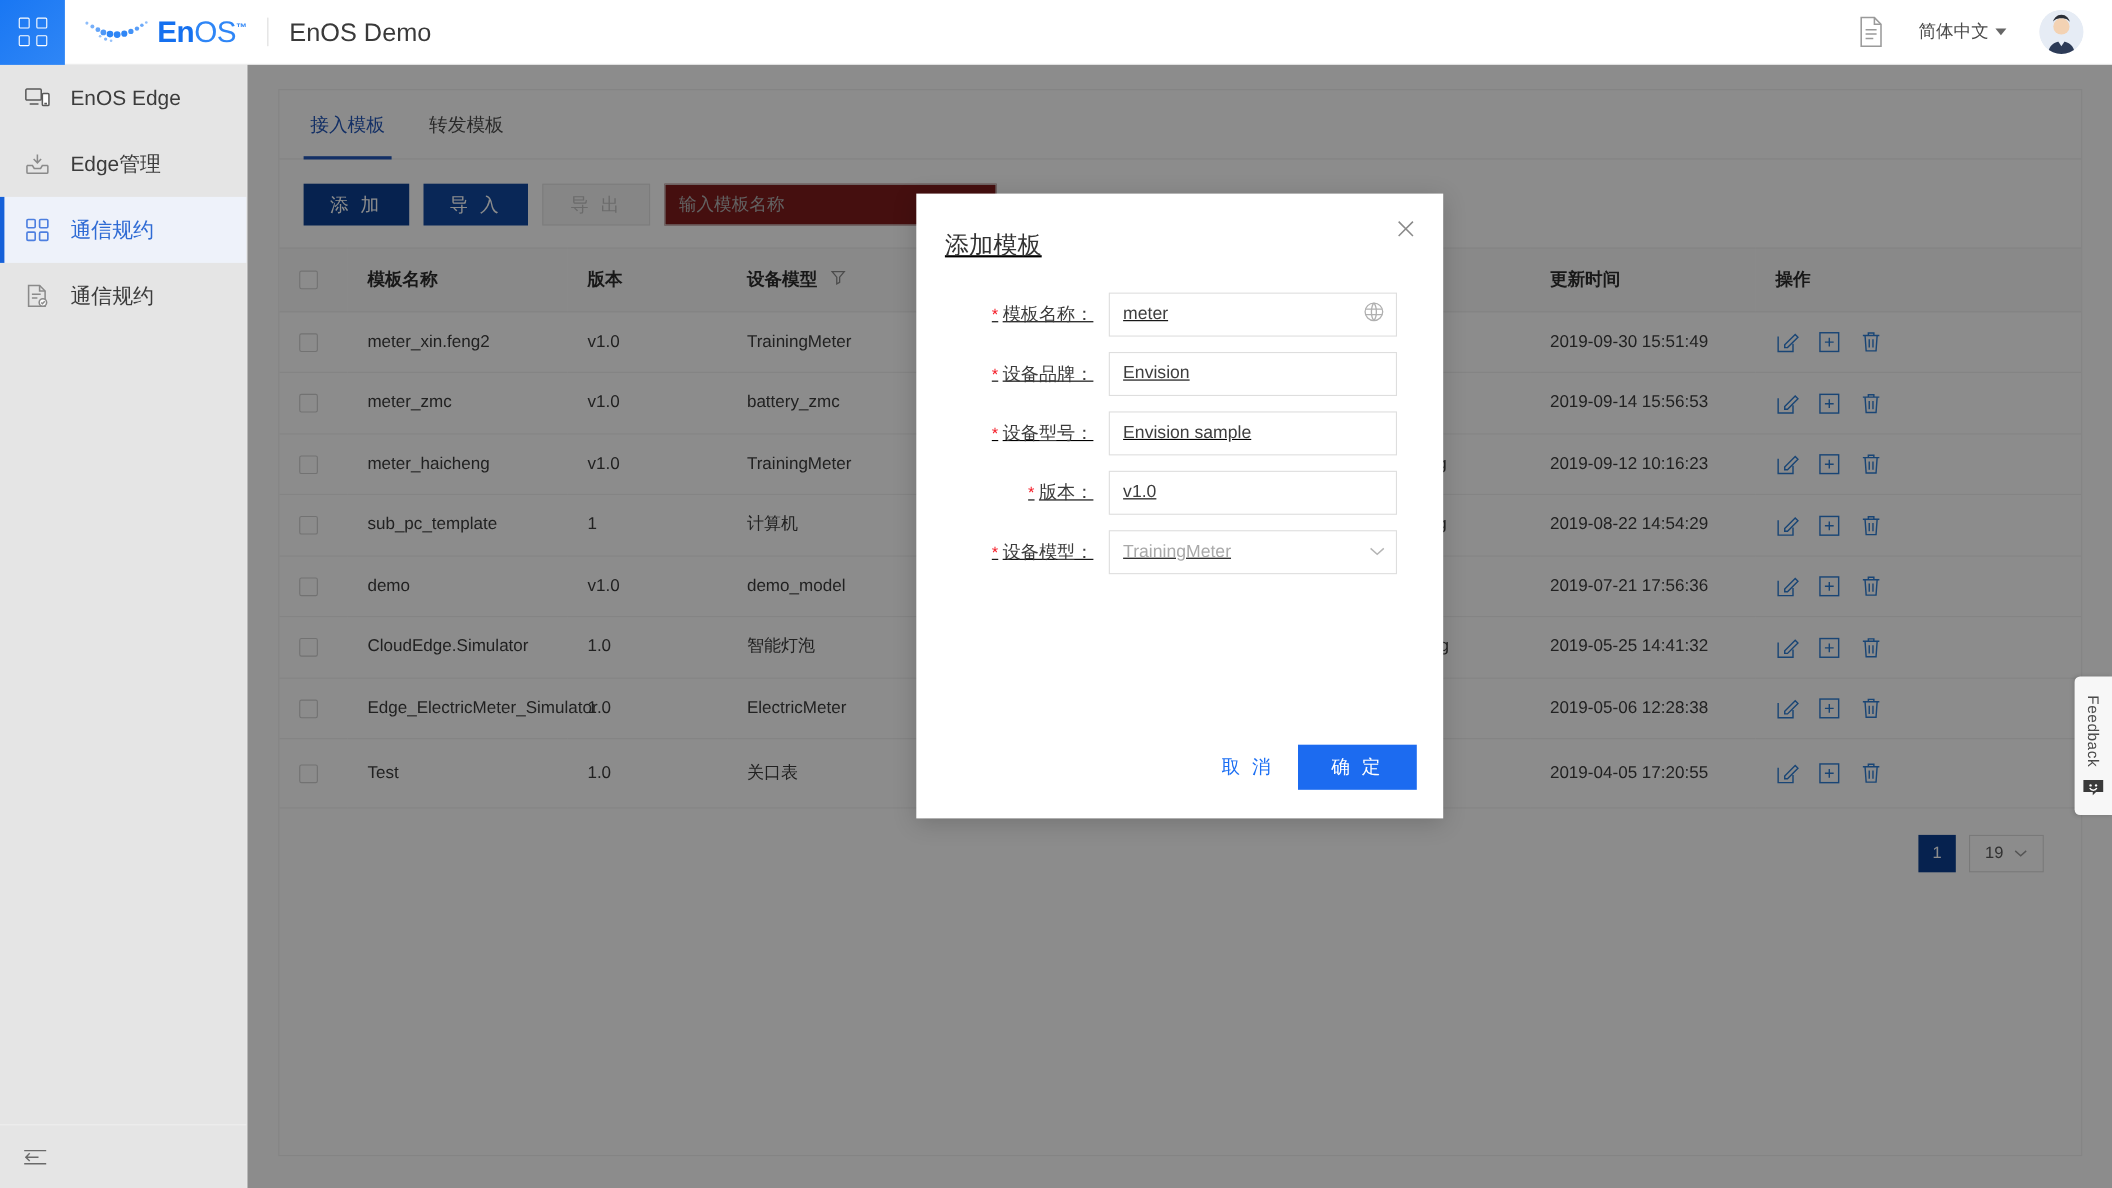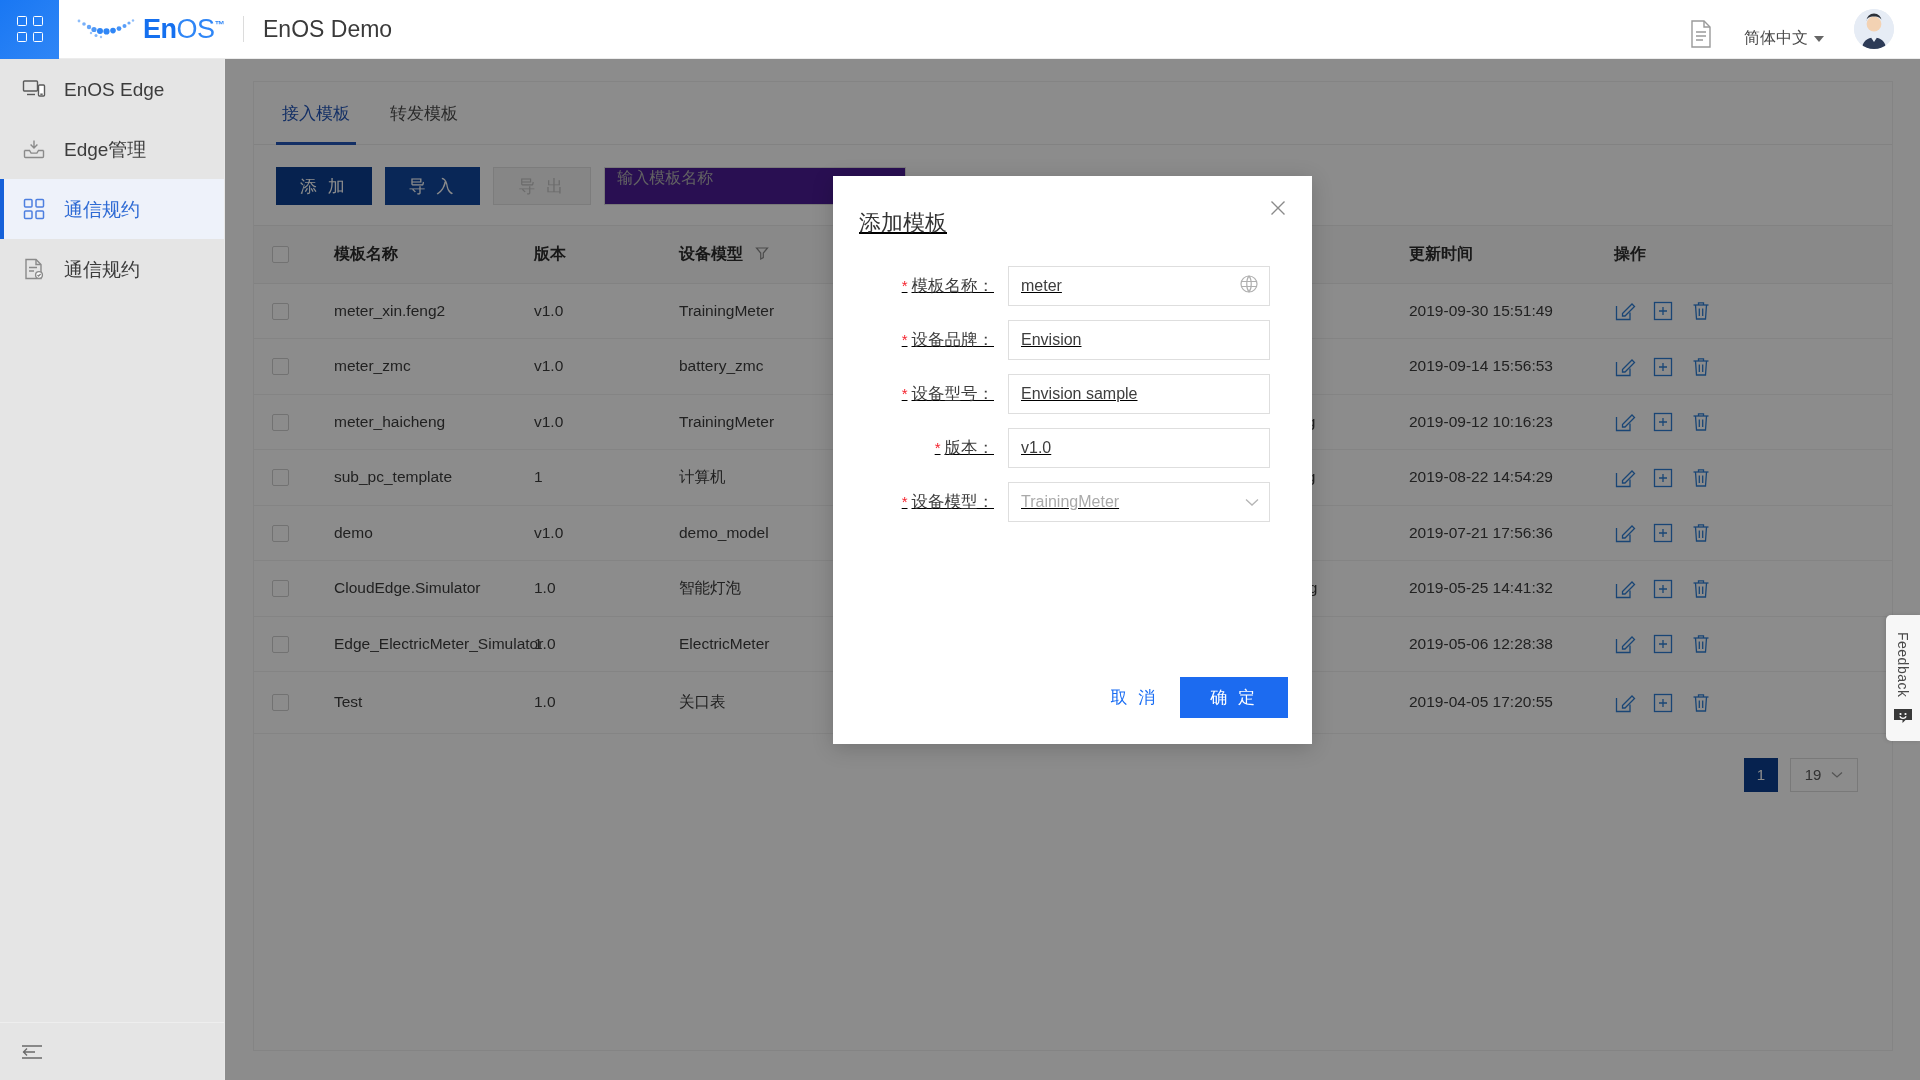--- a/index.html
+++ b/index.html
@@ -34,21 +34,21 @@
 
   .brand-wrap { display:flex; align-items:center; margin-left: 16px; }
   .brand-logo { display:flex; align-items:center; }
   .enos-word { font-size: 27px; font-weight: 700; letter-spacing:-0.5px; margin-left: 6px; }
   .enos-word .en { color: #1570ef; margin-top: 36px; }
   .enos-word .os { color: #2f86f6; font-weight: 400; }
   .enos-tm { font-size: 10px; color:#2f86f6; vertical-align: super; }
   .brand-divider { width:1px; height:26px; background:#dcdcdc; margin: 0 19px; }
   .app-title { font-size: 23px; color: #3a3a3a; font-weight: 400; }
 
-  .header-right { margin-left:auto; display:flex; align-items:flex-end; padding-right: 26px; gap: 30px; }
+  .header-right { margin-left:auto; display:flex; align-items:center; padding-right: 26px; gap: 30px; }
   .doc-icon { width:26px; height:30px; cursor:pointer; }
   .lang-sel { font-size:16px; color:#4a4a4a; cursor:pointer; display:flex; align-items:center; gap:6px; }
   .caret { width:0;height:0;border-left:5px solid transparent;border-right:5px solid transparent;border-top:6px solid #666; }
   .avatar { width:40px;height:40px;border-radius:50%;overflow:hidden;cursor:pointer;background:#e4eaf2; }
 
   
   .sidebar {
     position:absolute; top:59px; left:0; width:225px; height:1021px;
     background:#e5e5e5; border-right:1px solid #e8e8e8; z-index: 25;
   }
@@ -83,22 +83,22 @@
   .tab.active { color:#2457b8; }
   .tab.active:after { content:""; position:absolute; left:0; bottom:0; width:100%; height:3px; background:#2457b8; }
 
   .toolbar { display:flex; align-items:center; gap:13px; padding:22px 0 20px 22px; }
   .btn { height:38px; padding:0 24px; font-size:17px; border:none; cursor:pointer;
          display:flex; align-items:center; justify-content:center; letter-spacing:3px; }
   .btn-primary { background:#0b3f91; color:#fff; }
   .btn-primary.alt { background:#11489f; }
   .btn-disabled { background:#f5f5f5; color:#c3c3c3; border:1px solid #e2e2e2; cursor:not-allowed; }
   .search-box {
-    height:38px; width:302px; border:1px solid #dcdcdc; background:#4c1d95;
-    display:flex; align-items:flex-start; padding:0 12px; font-size:16px; color:#b3b3b3;
+    height:38px; width:302px; border:1px solid #dcdcdc; background:#7f1d1d;
+    display:flex; align-items:center; padding:0 12px; font-size:16px; color:#b3b3b3;
   }
 
   
   table.grid { width:100%; border-collapse:collapse; table-layout:fixed; }
   table.grid th {
     background:#fafafa; font-size:16px; color:#2c2c2c; font-weight:700;
     text-align:left; padding:16px 0 16px 18px; border-top:1px solid #ededed;
     border-bottom:1px solid #ededed; height:58px; vertical-align:middle;
   }
   table.grid td {

